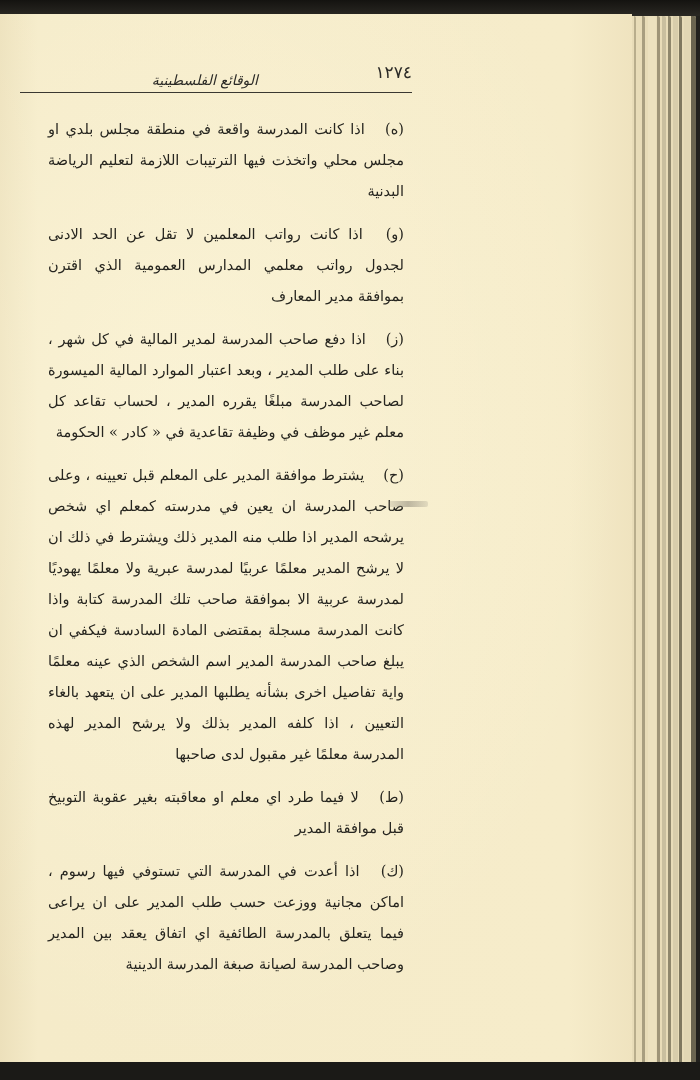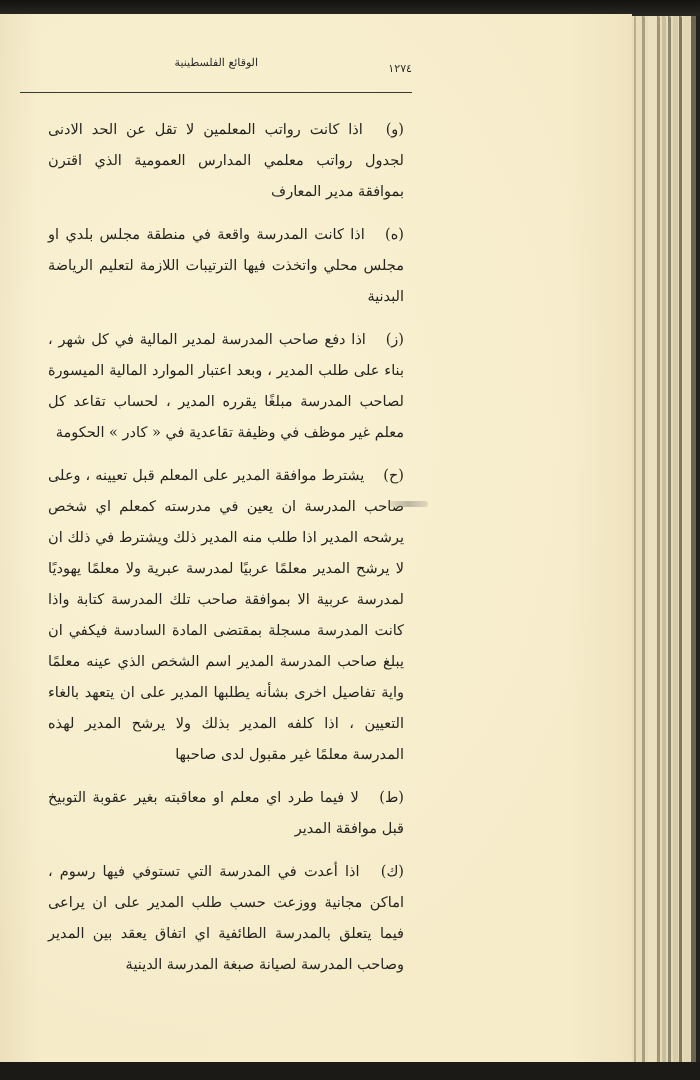--- a/index.html
+++ b/index.html
@@ -47,29 +47,30 @@
       width: 372px;
       height: 40px;
       direction: rtl;
       font-family: "DejaVu Serif", serif;
       color: #2b2a26;
     }
     .page-number {
       position: absolute;
       right: 0;
       top: 18px;
-      font-size: 11px;
+      font-size: 17px;
       letter-spacing: 1px;
       text-align: center;
     }
     .running-title {
       position: absolute;
       right: 154px;
-      top: 12px;
-      font-size: 11px;
+      top: 28px;
+      font-size: 14px;
+      font-style: italic;
     }
     .rule {
       position: absolute;
       top: 78px;
       left: 20px;
       width: 392px;
       height: 1px;
       background: #3a3831;
     }
     .body {
@@ -141,26 +142,26 @@
 
   <div class="page">
     <div class="header">
       <span class="page-number">١٢٧٤</span>
       <span class="running-title">الوقائع الفلسطينية</span>
     </div>
     <div class="rule"></div>
 
     <div class="body">
       <p class="clause">
+        <span class="marker">(ه)</span>
+        <span class="text">اذا كانت المدرسة واقعة في منطقة مجلس بلدي او مجلس محلي واتخذت فيها الترتيبات اللازمة لتعليم الرياضة البدنية</span>
+      </p>
+      <p class="clause">
         <span class="marker">(و)</span>
         <span class="text">اذا كانت رواتب المعلمين لا تقل عن الحد الادنى لجدول رواتب معلمي المدارس العمومية الذي اقترن بموافقة مدير المعارف</span>
-      </p>
-      <p class="clause">
-        <span class="marker">(ه)</span>
-        <span class="text">اذا كانت المدرسة واقعة في منطقة مجلس بلدي او مجلس محلي واتخذت فيها الترتيبات اللازمة لتعليم الرياضة البدنية</span>
       </p>
       <p class="clause">
         <span class="marker">(ز)</span>
         <span class="text">اذا دفع صاحب المدرسة لمدير المالية في كل شهر ، بناء على طلب المدير ، وبعد اعتبار الموارد المالية الميسورة لصاحب المدرسة مبلغًا يقرره المدير ، لحساب تقاعد كل معلم غير موظف في وظيفة تقاعدية في « كادر » الحكومة</span>
       </p>
       <p class="clause">
         <span class="marker">(ح)</span>
         <span class="text">يشترط موافقة المدير على المعلم قبل تعيينه ، وعلى صاحب المدرسة ان يعين في مدرسته كمعلم اي شخص يرشحه المدير اذا طلب منه المدير ذلك ويشترط في ذلك ان لا يرشح المدير معلمًا عربيًا لمدرسة عبرية ولا معلمًا يهوديًا لمدرسة عربية الا بموافقة صاحب تلك المدرسة كتابة واذا كانت المدرسة مسجلة بمقتضى المادة السادسة فيكفي ان يبلغ صاحب المدرسة المدير اسم الشخص الذي عينه معلمًا واية تفاصيل اخرى بشأنه يطلبها المدير على ان يتعهد بالغاء التعيين ، اذا كلفه المدير بذلك ولا يرشح المدير لهذه المدرسة معلمًا غير مقبول لدى صاحبها</span>
       </p>
       <p class="clause">

